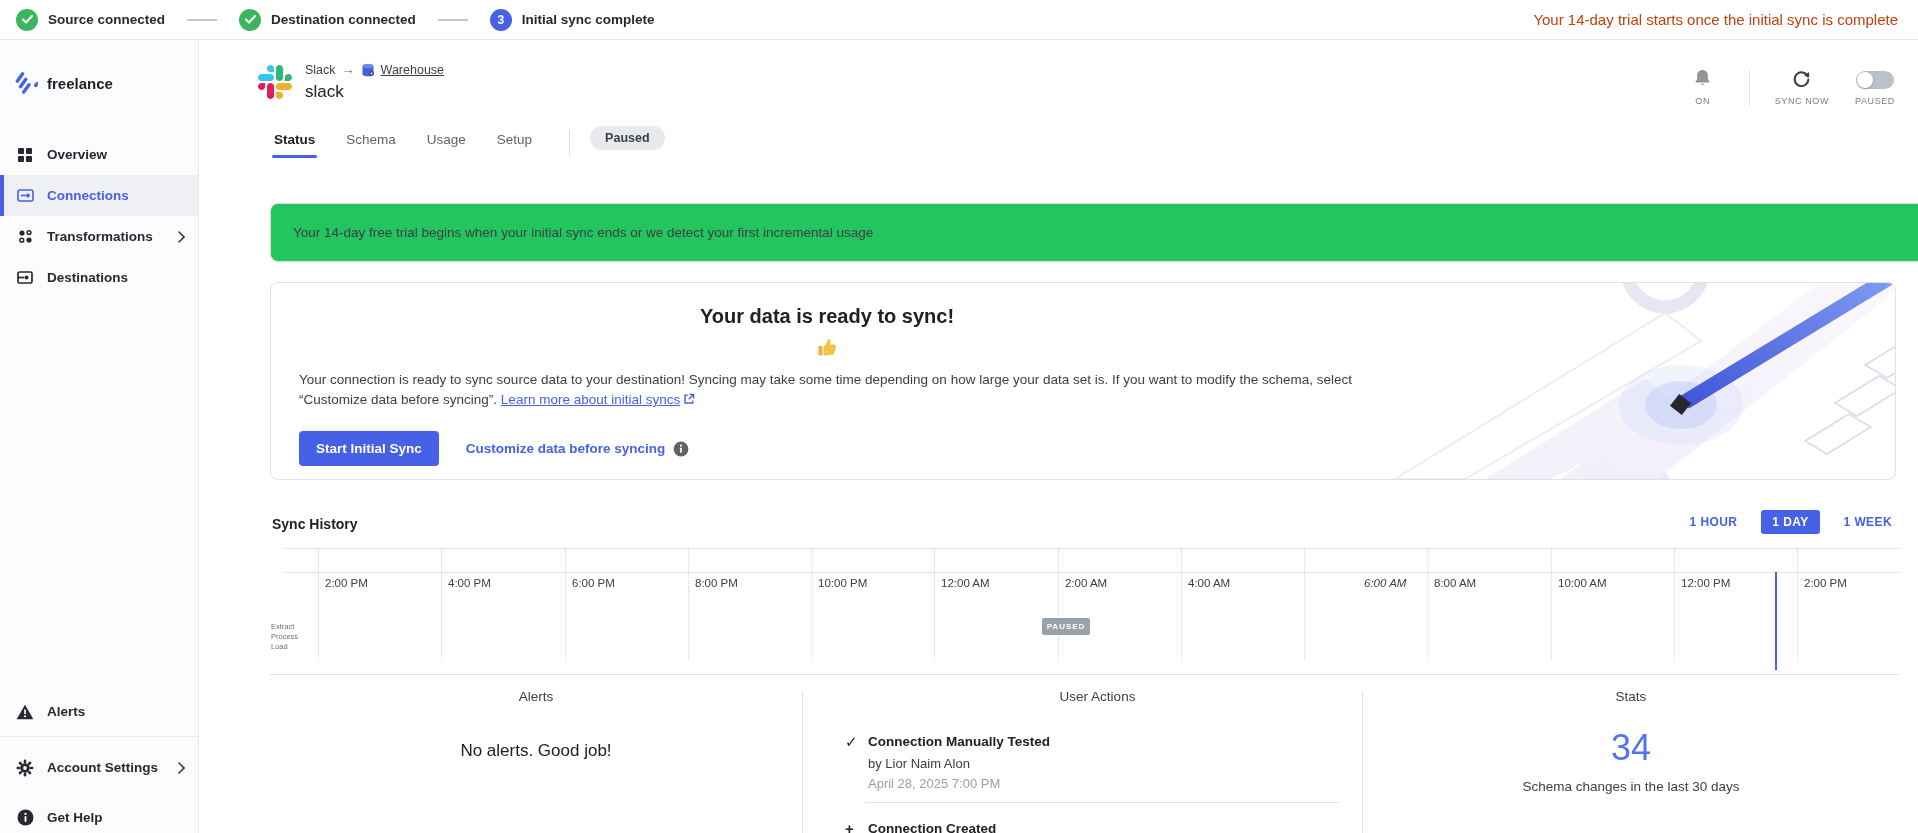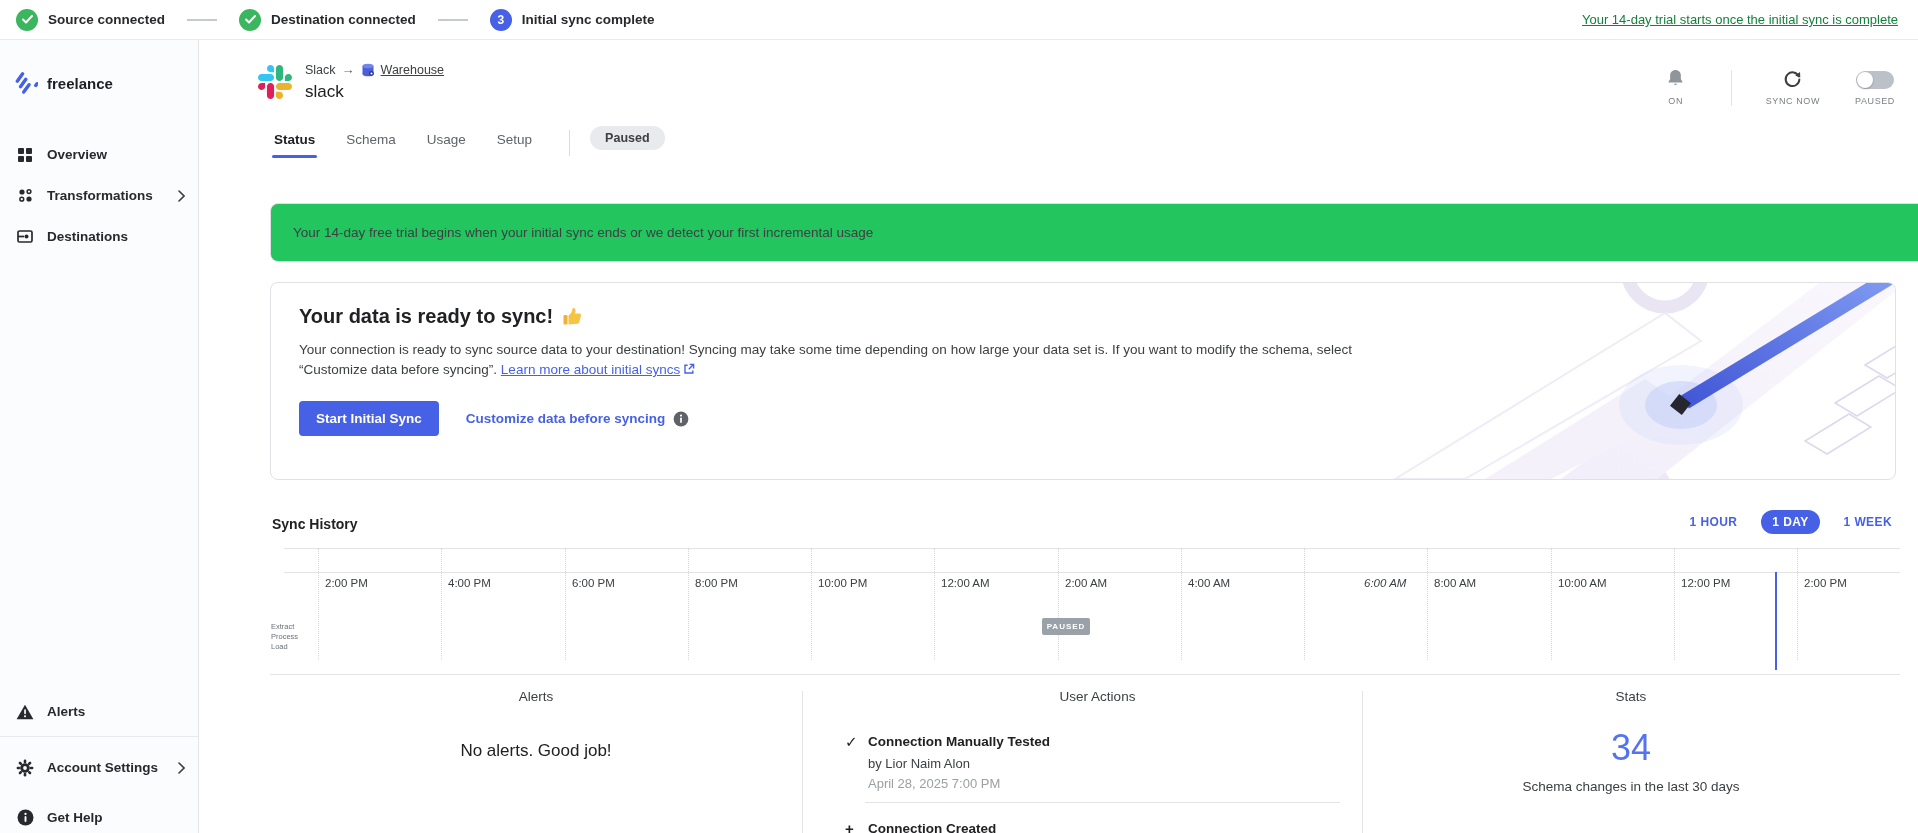--- a/index.html
+++ b/index.html
@@ -9,21 +9,21 @@
 
   
   .topbar { position:absolute; left:0; top:0; width:1918px; height:40px; background:#fff;
             border-bottom:1px solid #e8eaec; display:flex; align-items:center; padding:0 16px; z-index:5; }
   .step { display:flex; align-items:center; gap:10px; }
   .step-circle { width:22px; height:22px; border-radius:50%; display:flex; align-items:center; justify-content:center; flex:0 0 auto; }
   .step-circle.done { background:#3cb55f; }
   .step-circle.current { background:#4661e6; color:#fff; font-size:12px; font-weight:600; }
   .step-label { font-size:13.5px; font-weight:600; color:#27292d; }
   .step-connector { width:30px; border-top:2px solid #c6c9cd; margin:0 22px; }
-  .topbar-note { margin-left:auto; font-size:13px; color:#15803d; padding-right:4px;text-decoration:underline; }
+  .topbar-note { margin-left:auto; font-size:15px; color:#c2410c; padding-right:4px; }
 
   
   .sidebar { position:absolute; left:0; top:40px; width:199px; height:793px; background:#fbfcfd; border-right:1px solid #e4e6e9; z-index:4; }
   .brand { position:absolute; left:14px; top:30px; display:flex; align-items:center; gap:9px; }
   .brand-name { font-size:15px; font-weight:700; color:#1d1f23; }
   .nav { position:absolute; left:0; top:94px; width:100%; }
   .nav-item { height:41px; display:flex; align-items:center; padding-left:16px; cursor:pointer; position:relative; }
   .nav-item .ni-icon { width:18px; height:18px; margin-right:13px; display:flex; align-items:center; justify-content:center; }
   .nav-item .ni-label { font-size:13.5px; font-weight:600; color:#27292d; }
   .nav-item.active { background:#eef0f4; }
@@ -48,47 +48,47 @@
   .bc-link { color:#3c4043; text-decoration:underline; cursor:pointer; font-weight:500; }
   .conn-title { font-size:17px; color:#202124; line-height:21px; }
 
   .tabs { position:absolute; left:73px; top:92px; display:flex; align-items:flex-start; }
   .tab { font-size:13.5px; color:#5f6368; font-weight:500; padding:0 2px 11px; margin-right:27px; position:relative; cursor:pointer; }
   .tab.active { color:#202124; font-weight:700; }
   .tab.active::after { content:""; position:absolute; left:0; right:0; bottom:0; height:3px; background:#4661e6; border-radius:2px; }
   .tabs-divider { width:1px; height:26px; background:#dadce0; margin:-2px 20px 0 8px; }
   .status-pill { background:#e8eaee; border-radius:14px; padding:5px 15px; font-size:12.5px; font-weight:700; color:#3c4043; margin-top:-6px; }
 
-  .controls { position:absolute; top:27px; right:22px; display:flex; align-items:center; gap:34px; }
+  .controls { position:absolute; top:27px; right:22px; display:flex; align-items:center; gap:25px; }
   .control { display:flex; flex-direction:column; align-items:center; gap:7px; min-width:42px; cursor:pointer; }
   .control-icon { height:22px; display:flex; align-items:flex-end; justify-content:center; }
   .control-label { font-size:9px; font-weight:500; color:#7a7f85; letter-spacing:.6px; }
   .controls-divider { width:1px; height:36px; background:#e3e4e6; margin-top:2px; }
   .toggle { width:38px; height:18px; border-radius:9px; background:#bcc1c9; position:relative; }
   .toggle-knob { position:absolute; left:1px; top:1px; width:16px; height:16px; border-radius:50%; background:#fff; box-shadow:0 1px 2px rgba(0,0,0,.25); }
 
   .trial-banner { position:absolute; left:71px; top:163px; width:1894px; height:59px; border:1px solid #dfe1e5; border-radius:8px;
                   display:flex; align-items:center; padding-left:22px; font-size:13.5px; color:#3c4043; background:#22c55e; }
 
   .ready-card { position:absolute; left:71px; top:242px; width:1626px; height:198px; border:1px solid #dfe1e5; border-radius:8px; background:#fff; overflow:hidden; }
   .rc-illustration { position:absolute; right:0; top:0; width:560px; height:196px; pointer-events:none; }
   .rc-content { position:absolute; left:28px; top:22px; }
-  .rc-title-row { display:flex; align-items:center; gap:9px; }
+  .rc-title-row { display:flex; align-items:center; gap:9px;flex-direction:column; }
   .rc-title { font-size:20px; font-weight:700; color:#202124; }
   .rc-body { margin-top:12px; font-size:13.5px; line-height:20px; color:#3c4043; max-width:1056px; }
   .rc-link { color:#4661e6; text-decoration:underline; cursor:pointer; }
   .ext-icon { display:inline-block; vertical-align:-1px; margin-left:3px; }
   .rc-actions { margin-top:21px; display:flex; align-items:center; gap:27px; }
   .btn-primary { background:#4661e6; color:#fff; border:none; border-radius:4px; padding:10px 17px; font-size:13.5px; font-weight:600; cursor:pointer; font-family:inherit; }
   .link-strong { color:#4661e6; font-size:13.5px; font-weight:700; cursor:pointer; display:flex; align-items:center; gap:8px; }
 
   .sh-title { position:absolute; left:73px; top:476px; font-size:14px; font-weight:700; color:#202124; }
   .ranges { position:absolute; top:470px; right:22px; display:flex; align-items:center; gap:20px; }
   .range-btn { font-size:12px; font-weight:700; letter-spacing:.4px; color:#4661e6; cursor:pointer; padding:5px 4px; }
-  .range-btn.active { background:#4661e6; color:#fff; border-radius:12px; padding:5px 11px; }
+  .range-btn.active { background:#4661e6; color:#fff; border-radius:3px; padding:5px 11px; }
 
   .chart { position:absolute; left:71px; top:508px; width:1630px; height:126px; }
   .chart-hline { position:absolute; left:14px; right:0; border-top:1px solid #e3e4e6; }
   .gridline { position:absolute; top:0; height:112px; border-left:1px dotted #d6d7da; }
   .tick-label { position:absolute; top:29px; font-size:11.5px; color:#3c4043; white-space:nowrap; }
   .row-labels { position:absolute; left:1px; top:74px; font-size:7.5px; line-height:10px; color:#697077; }
   .paused-chip { position:absolute; left:772px; top:70px; width:48px; height:17px; background:#9ba1a9; border-radius:2px;
                  color:#fff; font-size:8px; font-weight:700; letter-spacing:1px; display:flex; align-items:center; justify-content:center; }
   .now-line { position:absolute; left:1505px; top:24px; width:2px; height:98px; background:#4661e6; }
 
@@ -163,20 +163,30 @@
       <div class="nav-item">
         <span class="ni-icon">
           <svg width="16" height="16" viewBox="0 0 16 16" fill="#27292d">
             <rect x="1" y="1" width="6" height="6" rx="1"></rect>
               <rect x="9" y="1" width="6" height="6" rx="1"></rect>
             <rect x="1" y="9" width="6" height="6" rx="1"></rect>
               <rect x="9" y="9" width="6" height="6" rx="1"></rect>
           </svg>
         </span>
         <span class="ni-label">Overview</span>
+      </div>
+      <div class="nav-item active">
+        <span class="ni-icon">
+          <svg width="17" height="15" viewBox="0 0 17 15" fill="none" stroke="#4661e6" stroke-width="1.6">
+            <rect x="1" y="2" width="15" height="11" rx="2"></rect>
+            <line x1="4" y1="7.5" x2="12" y2="7.5"></line>
+            <polyline points="10.2,5.6 12.2,7.5 10.2,9.4"></polyline>
+          </svg>
+        </span>
+        <span class="ni-label">Connections</span>
       </div>
       <div class="nav-item">
         <span class="ni-icon">
           <svg width="15" height="15" viewBox="0 0 15 15">
             <circle cx="4" cy="4" r="2.6" fill="#27292d"></circle>
             <circle cx="11" cy="3.6" r="1.9" fill="none" stroke="#27292d" stroke-width="1.5"></circle>
             <circle cx="3.8" cy="11.2" r="1.9" fill="none" stroke="#27292d" stroke-width="1.5"></circle>
             <circle cx="11" cy="11" r="2.6" fill="#27292d"></circle>
           </svg>
         </span>

